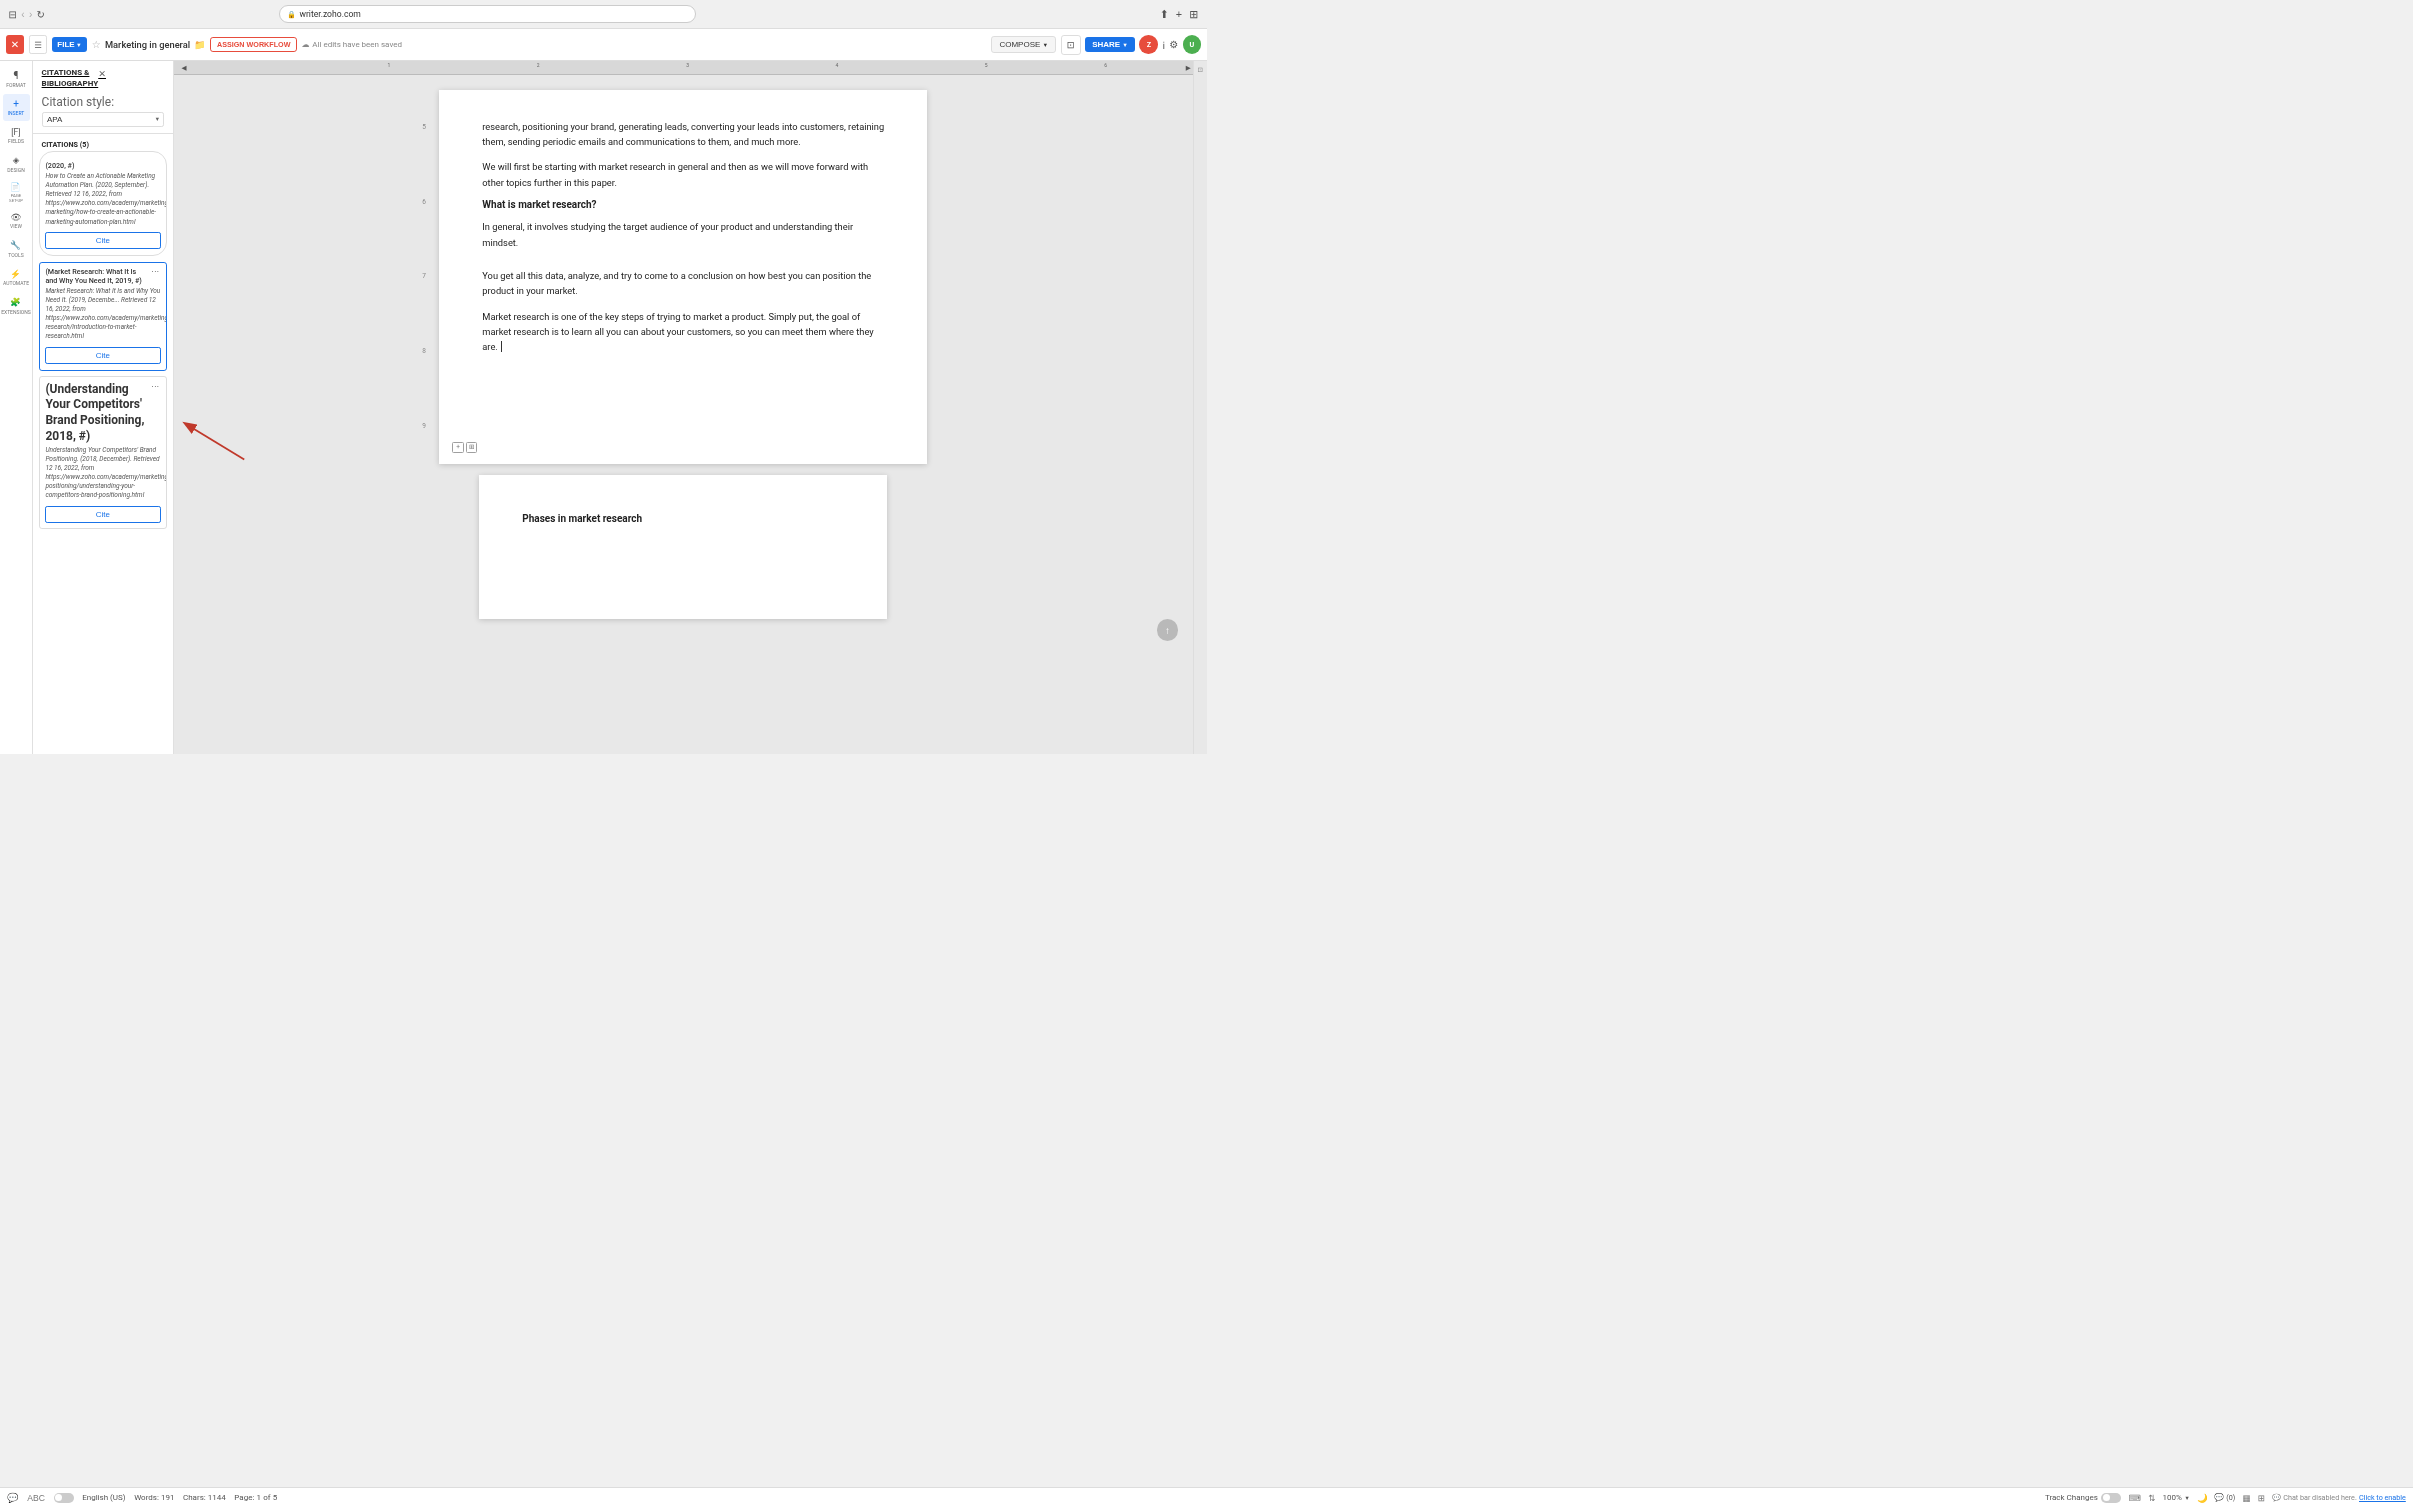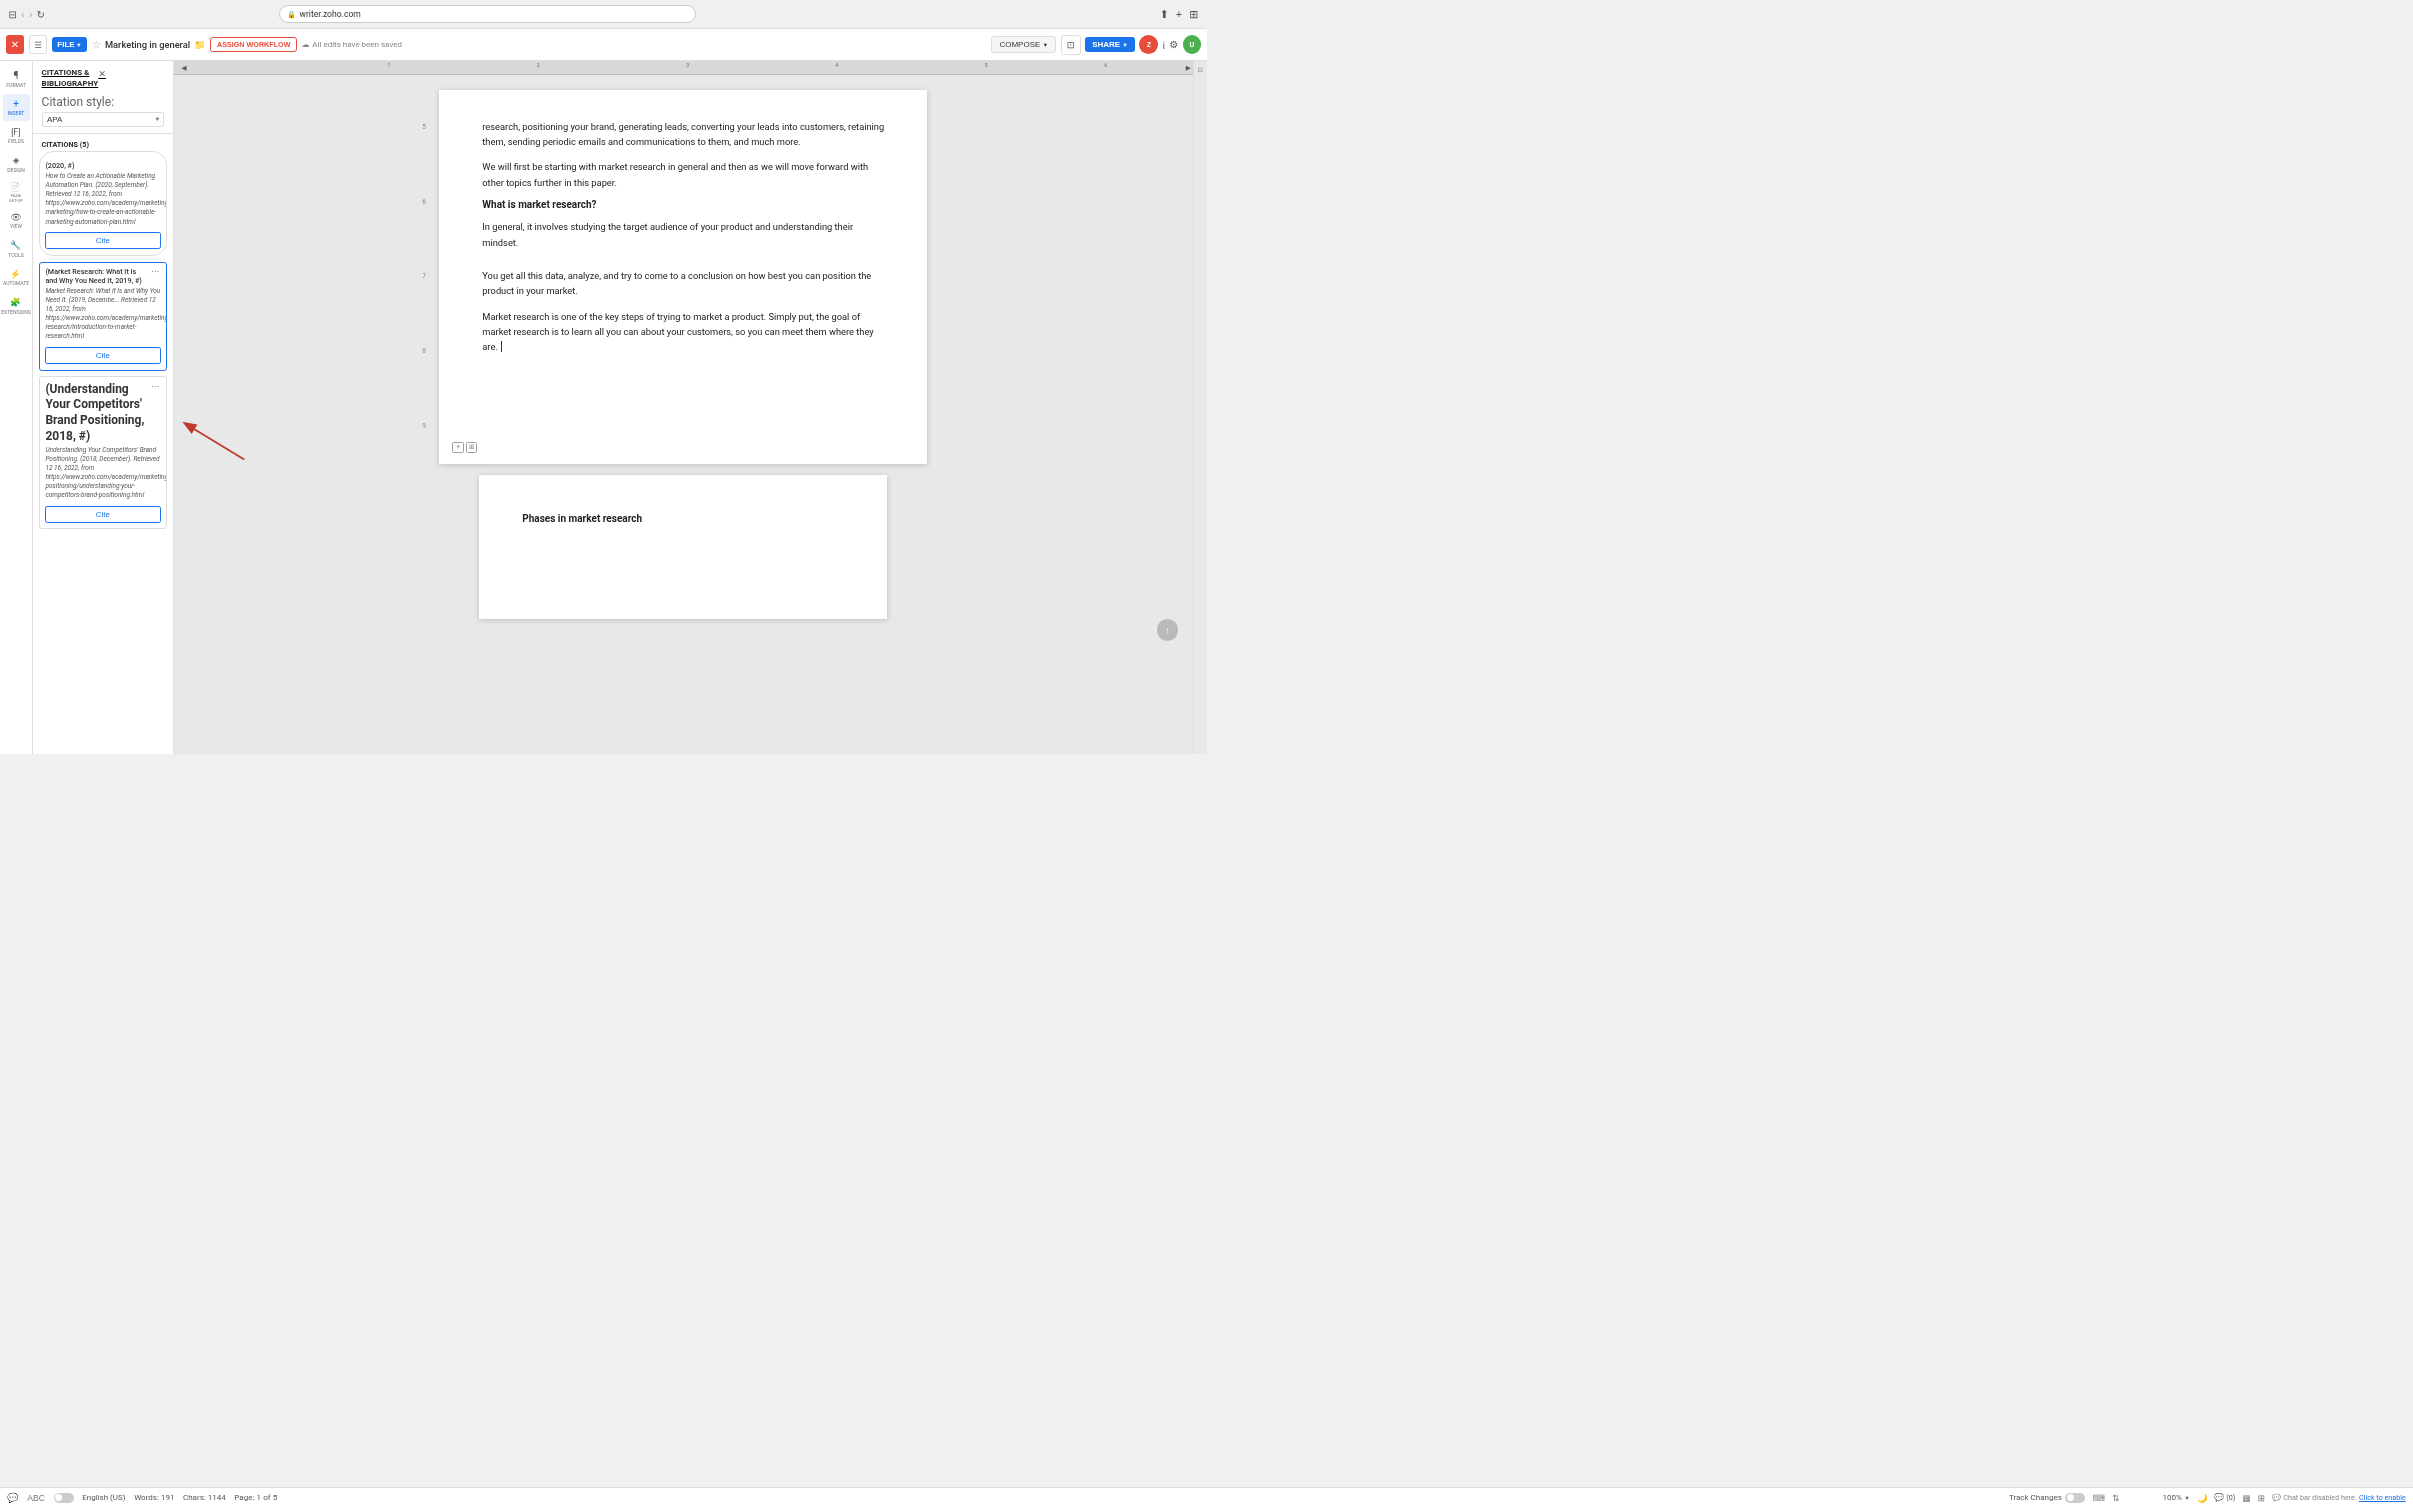--- a/index.html
+++ b/index.html
@@ -241,21 +241,21 @@
   </span>
   <div style="margin-left:auto;display:flex;align-items:center;gap:7.2px;">
     <div style="display:flex;align-items:center;gap:3.6px;">
       <span>Track Changes</span>
       <div style="width:20px;height:10px;background:#ccc;border-radius:5px;position:relative;cursor:pointer;">
           <div style="width:7.2px;height:7.2px;background:white;border-radius:50%;position:absolute;top:1.4px;left:1.4px;"></div>
         </div>
     </div>
     <button style="background:none;border:none;cursor:pointer;font-size:8.6px;color:#777;">⌨</button>
     <button style="background:none;border:none;cursor:pointer;font-size:8.6px;color:#777;">⇅</button>
-    <div style="display:flex;align-items:center;gap:2.2px;cursor:pointer;margin-left:36px;">
+    <div style="display:flex;align-items:center;gap:2.2px;cursor:pointer;">
       <span>100%</span>
       <span style="font-size:5.7px;">▼</span>
     </div>
     <button style="background:none;border:none;cursor:pointer;font-size:8.6px;color:#777;">🌙</button>
     <div style="display:flex;align-items:center;gap:1.4px;cursor:pointer;">
       <span>💬</span>
       <span style="font-size:7.2px;color:#555;">(0)</span>
     </div>
     <button style="background:none;border:none;cursor:pointer;font-size:8.6px;color:#777;">▦</button>
     <button style="background:none;border:none;cursor:pointer;font-size:8.6px;color:#777;">⊞</button>

